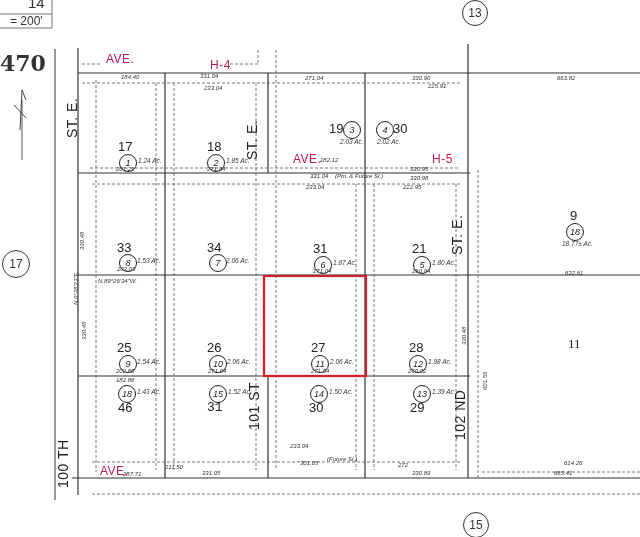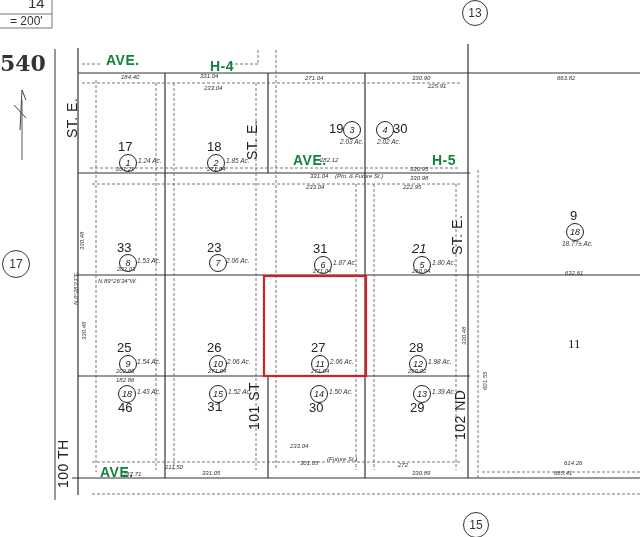--- a/index.html
+++ b/index.html
@@ -4,21 +4,21 @@
 <style>
   html, body { margin:0; padding:0; background:#ffffff; }
   body { width:640px; height:537px; position:relative; overflow:hidden; font-family:"Liberation Sans", sans-serif; color:#1a1a1a; }
   .abs { position:absolute; }
   .map-svg { position:absolute; left:0; top:0; }
   .lot-no { position:absolute; font-size:13px; font-family:"Liberation Sans", sans-serif; color:#222; }
   .circ { position:absolute; width:16px; height:16px; border:1.3px solid #222; border-radius:50%; font-size:9px; font-style:italic; text-align:center; line-height:16px; color:#222; background:transparent; }
   .acre { position:absolute; font-size:6.5px; font-style:italic; color:#333; white-space:nowrap; }
   .dim { position:absolute; font-size:6px; font-style:italic; color:#333; white-space:nowrap; }
   .dimv { position:absolute; font-size:6px; font-style:italic; color:#333; white-space:nowrap; transform:rotate(-90deg); transform-origin:left top; }
-  .street { position:absolute; font-size:14px; color:#15803d; letter-spacing:0.5px; white-space:nowrap;font-weight:bold; }
+  .street { position:absolute; font-size:12px; color:#be185d; letter-spacing:0.5px; white-space:nowrap; }
   .streetv { position:absolute; font-size:14px; color:#222; letter-spacing:0.5px; white-space:nowrap; transform:rotate(-90deg); transform-origin:left top; }
   .big-ref { position:absolute; border:1.3px solid #333; border-radius:50%; text-align:center; color:#333; font-size:12px; }
   .page-num { position:absolute; font-family:"DejaVu Serif", serif; font-weight:bold; font-size:22px; color:#333; }
 </style>
 </head>
 <body>
 
 <svg class="map-svg" width="640" height="537" viewBox="0 0 640 537">
 
   <g stroke="#777" stroke-width="1" fill="none">
@@ -69,21 +69,21 @@
     <line x1="82" y1="64" x2="100" y2="64"></line>
     <line x1="230" y1="64" x2="258" y2="64"></line>
     <line x1="258" y1="50" x2="258" y2="64"></line>
   </g>
 
   <rect x="264" y="276" width="102" height="100" fill="none" stroke="#d0202a" stroke-width="2.2"></rect>
 </svg>
 
 <div class="abs" style="left:28px;top:-6px;font-size:15px;color:#333;">14</div>
 <div class="abs" style="left:10px;top:14px;font-size:12px;color:#333;">= 200'</div>
-<div class="page-num" style="left:0px;top:50px;">540</div>
+<div class="page-num" style="left:0px;top:50px;">470</div>
 
 <div class="big-ref" style="left:462px;top:0px;width:24px;height:24px;line-height:24px;"><span>13</span></div>
 <div class="big-ref" style="left:2px;top:250px;width:26px;height:26px;line-height:26px;"><span>17</span></div>
 <div class="big-ref" style="left:463px;top:512px;width:24px;height:24px;line-height:24px;"><span>15</span></div>
 
 <div class="street" style="left:106px;top:52px;">AVE.</div>
 <div class="street" style="left:210px;top:58px;">H-4</div>
 <div class="street" style="left:293px;top:152px;">AVE.</div>
 <div class="dim" style="left:320px;top:157px;">282.12</div>
 <div class="street" style="left:432px;top:152px;">H-5</div>
@@ -107,31 +107,31 @@
 <div class="dim" style="left:207px;top:166px;">271.04</div>
 
 <div class="lot-no" style="left:329px;top:121px;">19</div>
 <div class="circ" style="left:343px;top:121px;">3</div>
 <div class="acre" style="left:340px;top:138px;">2.03 Ac.</div>
 
 <div class="circ" style="left:376px;top:121px;">4</div>
 <div class="lot-no" style="left:393px;top:121px;">30</div>
 <div class="acre" style="left:377px;top:138px;">2.02 Ac.</div>
 
-<div class="lot-no" style="left:412px;top:241px;font-style:italic;">21</div>
+<div class="lot-no" style="left:412px;top:241px;">21</div>
 <div class="circ" style="left:413px;top:256px;">5</div>
 <div class="acre" style="left:432px;top:259px;">1.80 Ac.</div>
 <div class="dim" style="left:412px;top:268px;">260.94</div>
 
 <div class="lot-no" style="left:313px;top:241px;">31</div>
 <div class="circ" style="left:314px;top:256px;">6</div>
 <div class="acre" style="left:333px;top:259px;">1.87 Ac.</div>
 <div class="dim" style="left:313px;top:268px;">271.04</div>
 
-<div class="lot-no" style="left:207px;top:240px;">23</div>
+<div class="lot-no" style="left:207px;top:240px;">34</div>
 <div class="circ" style="left:209px;top:254px;">7</div>
 <div class="acre" style="left:226px;top:257px;">2.06 Ac.</div>
 
 <div class="lot-no" style="left:117px;top:240px;">33</div>
 <div class="circ" style="left:119px;top:254px;">8</div>
 <div class="acre" style="left:137px;top:257px;">1.53 Ac.</div>
 <div class="dim" style="left:117px;top:266px;">202.03</div>
 
 <div class="lot-no" style="left:117px;top:340px;">25</div>
 <div class="circ" style="left:119px;top:355px;">9</div>

